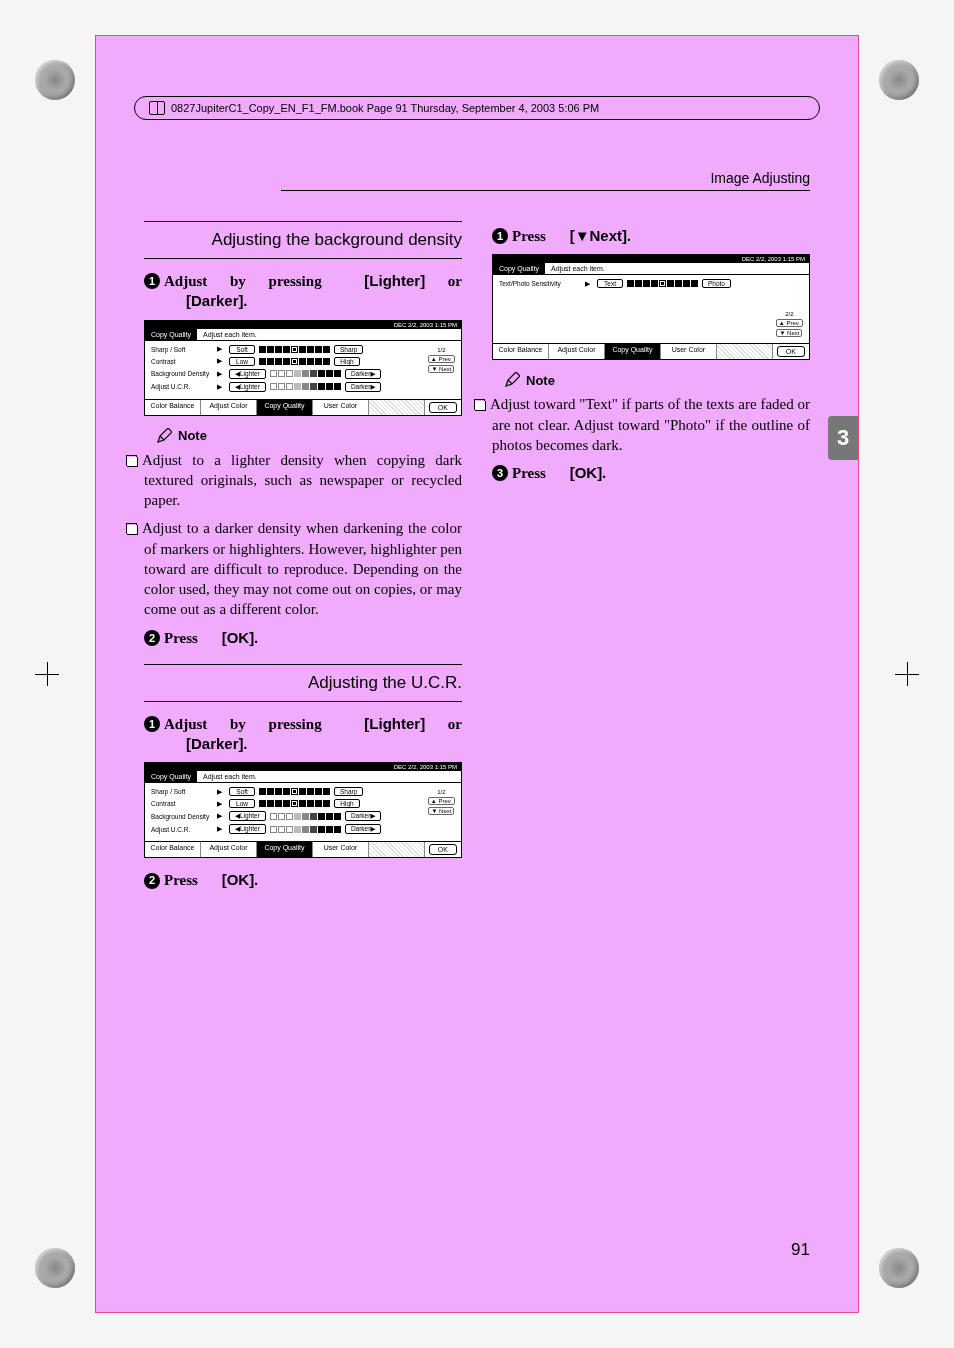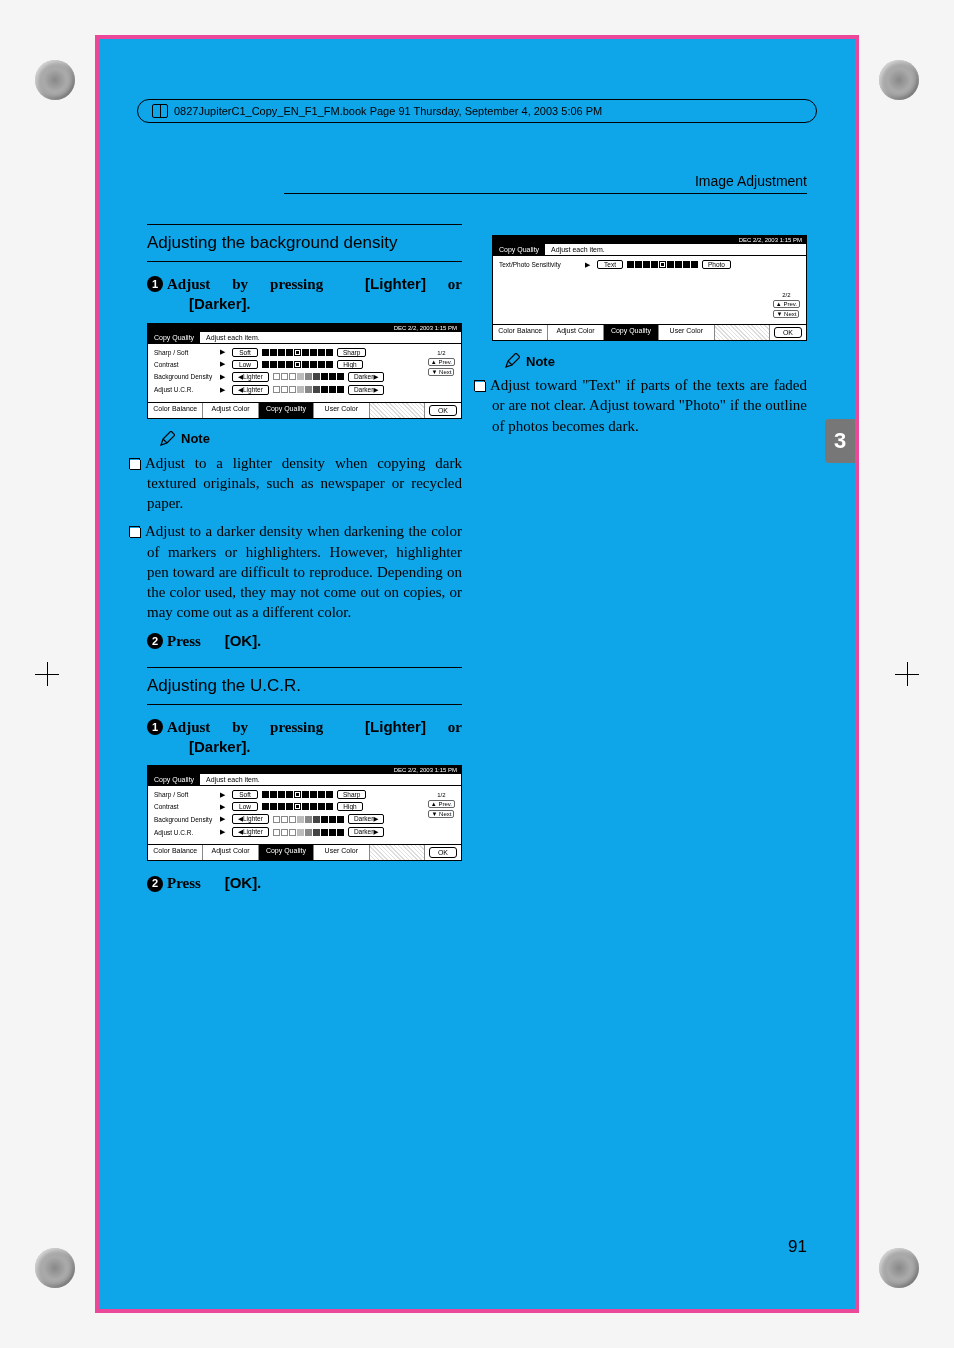--- a/index.html
+++ b/index.html
@@ -33,26 +33,26 @@
       background: #000;
     }
     .registration::before { width: 24px; height: 1px; top: 12px; }
     .registration::after { width: 1px; height: 24px; left: 12px; }
     .reg-l { top: 50%; left: 35px; transform: translateY(-50%); }
     .reg-r { top: 50%; right: 35px; transform: translateY(-50%); }
     .reg-tl { top: 80px; left: 105px; }
     .reg-tr { top: 80px; right: 105px; }
     .page {
       position: absolute;
-      background: #0ea5e9;
+      background: #f0abfc;
       top: 35px;
       left: 95px;
       right: 95px;
       bottom: 35px;
-      border: 4px solid #ec4899;
+      border: 1px solid #ec4899;
     }
     .header-meta {
       position: absolute;
       top: 60px;
       left: 38px;
       right: 38px;
       border: 1px solid #000;
       border-radius: 12px;
       padding: 4px 14px;
       font-size: 11px;
@@ -118,20 +118,21 @@
       min-width: 0;
     }
     .section-heading {
       font-family: Arial, sans-serif;
       font-size: 17px;
       font-weight: normal;
       border-top: 1px solid #000;
       border-bottom: 1px solid #000;
       padding: 8px 0;
       margin-bottom: 12px;
+      text-align: right;
     }
     .step {
       font-size: 15px;
       margin-left: 22px;
       text-indent: -22px;
       margin-bottom: 8px;
       line-height: 1.35;
       text-align: justify;
     }
     .step-num {
@@ -317,21 +318,21 @@
 <div class="registration reg-tl"></div>
 <div class="registration reg-tr"></div>
 
 <div class="page">
 
   <div class="header-meta">
     <span class="book-icon"></span>
     <span>0827JupiterC1_Copy_EN_F1_FM.book  Page 91  Thursday, September 4, 2003  5:06 PM</span>
   </div>
 
-  <div class="running-header">Image Adjustment</div>
+  <div class="running-header">Image Adjusting</div>
   <div class="hr-top"></div>
 
   <div class="side-tab">3</div>
 
   <div class="content">
 
     <div class="col">
       <div class="section-heading">Adjusting the background density</div>
 
       <div class="step">
@@ -539,20 +540,23 @@
         </div>
       </div>
 
       <div class="step">
         <span class="step-num">2</span><span class="step-bold">Press </span><span class="step-ui">[OK]</span><span class="step-bold">.</span>
       </div>
     </div>
 
     <div class="col col2-padding">
 
+      <div class="step">
+        <span class="step-num">1</span><span class="step-bold">Press </span><span class="step-ui">[▼Next]</span><span class="step-bold">.</span>
+      </div>
 
 
       <div class="screenshot">
         <div class="ss-datebar">DEC   2/2, 2003  1:15 PM</div>
         <div class="ss-header">
           <div class="ss-tab-active">Copy Quality</div>
           <div class="ss-header-text">Adjust each item.</div>
         </div>
         <div class="ss-body tall-body">
           <div class="ss-row">
@@ -589,17 +593,20 @@
       </div>
 
       <div class="note-header">
         <svg class="note-icon" viewBox="0 0 16 16">
             <path d="M2 14 L4 8 L12 0 L16 4 L8 12 L2 14 Z M4 8 L8 12" fill="none" stroke="#000" stroke-width="1.2"></path>
           </svg>
         <span class="note-word">Note</span>
       </div>
       <div class="note-item"><span class="note-bullet"></span><span>Adjust toward "Text" if parts of the texts are faded or are not clear. Adjust toward "Photo" if the outline of photos becomes dark.</span></div>
 
+      <div class="step">
+        <span class="step-num">3</span><span class="step-bold">Press </span><span class="step-ui">[OK]</span><span class="step-bold">.</span>
+      </div>
     </div>
   </div>
 
   <div class="page-number">91</div>
 </div>
 
 </body></html>

